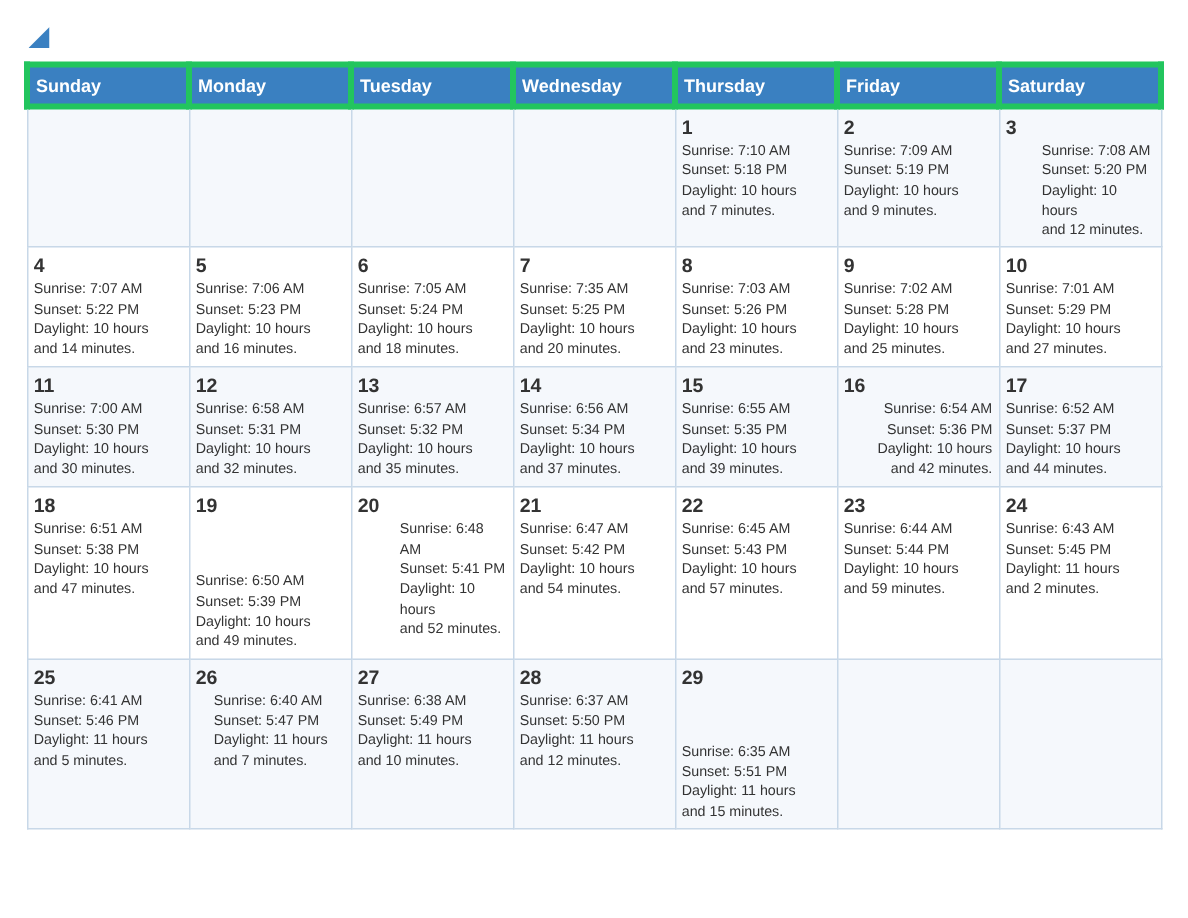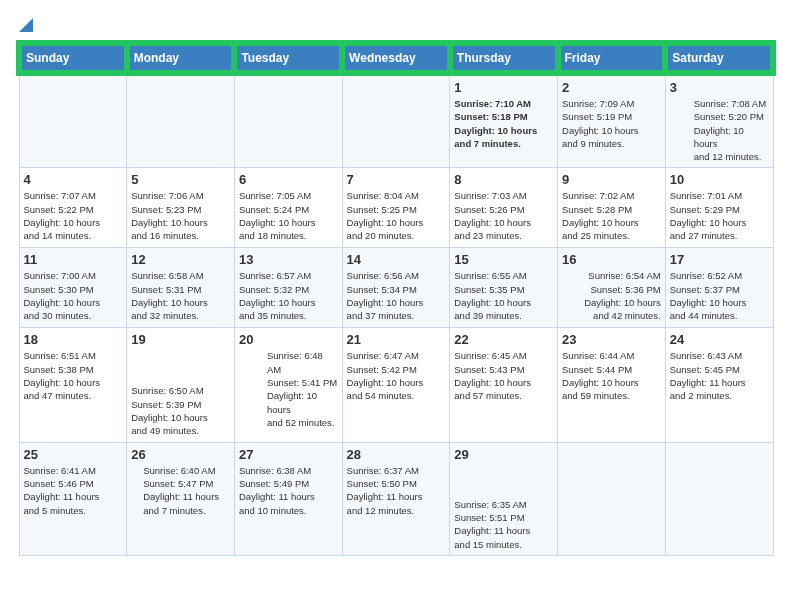--- a/index.html
+++ b/index.html
@@ -34,21 +34,21 @@
       border-collapse: collapse;
       table-layout: fixed;
     }
     thead tr th {
       background-color: #3a80c1;
       color: #fff;
       font-size: 12px;
       font-weight: bold;
       padding: 5px 4px;
       text-align: left;
-      border: 6px solid #22c55e;
+      border: 4px solid #22c55e;
     }
     tbody tr td {
       border: 1px solid #c8d8e8;
       vertical-align: top;
       padding: 4px 4px;
       height: 80px;
       font-size: 10px;
       color: #333;
       background: #fff;
     }
@@ -118,21 +118,21 @@
       </tr>
   </thead>
   <tbody id="calendar-body">
       <tr>
         <td></td>
         <td></td>
         <td></td>
         <td></td>
         <td>
           <span class="day-number">1</span>
-          <div class="cell-content" style="white-space: pre-line; font-weight: bold;">Sunrise: 7:10 AM
+          <div class="cell-content" style="white-space: pre-line;">Sunrise: 7:10 AM
 Sunset: 5:18 PM
 Daylight: 10 hours
 and 7 minutes.</div>
         </td>
         <td>
           <span class="day-number">2</span>
           <div class="cell-content" style="white-space: pre-line;">Sunrise: 7:09 AM
 Sunset: 5:19 PM
 Daylight: 10 hours
 and 9 minutes.</div>
@@ -162,21 +162,21 @@
         </td>
         <td>
           <span class="day-number">6</span>
           <div class="cell-content" style="white-space: pre-line;">Sunrise: 7:05 AM
 Sunset: 5:24 PM
 Daylight: 10 hours
 and 18 minutes.</div>
         </td>
         <td>
           <span class="day-number">7</span>
-          <div class="cell-content" style="white-space: pre-line;">Sunrise: 8:04 AM
+          <div class="cell-content" style="white-space: pre-line;">Sunrise: 7:35 AM
 Sunset: 5:25 PM
 Daylight: 10 hours
 and 20 minutes.</div>
         </td>
         <td>
           <span class="day-number">8</span>
           <div class="cell-content" style="white-space: pre-line;">Sunrise: 7:03 AM
 Sunset: 5:26 PM
 Daylight: 10 hours
 and 23 minutes.</div>

